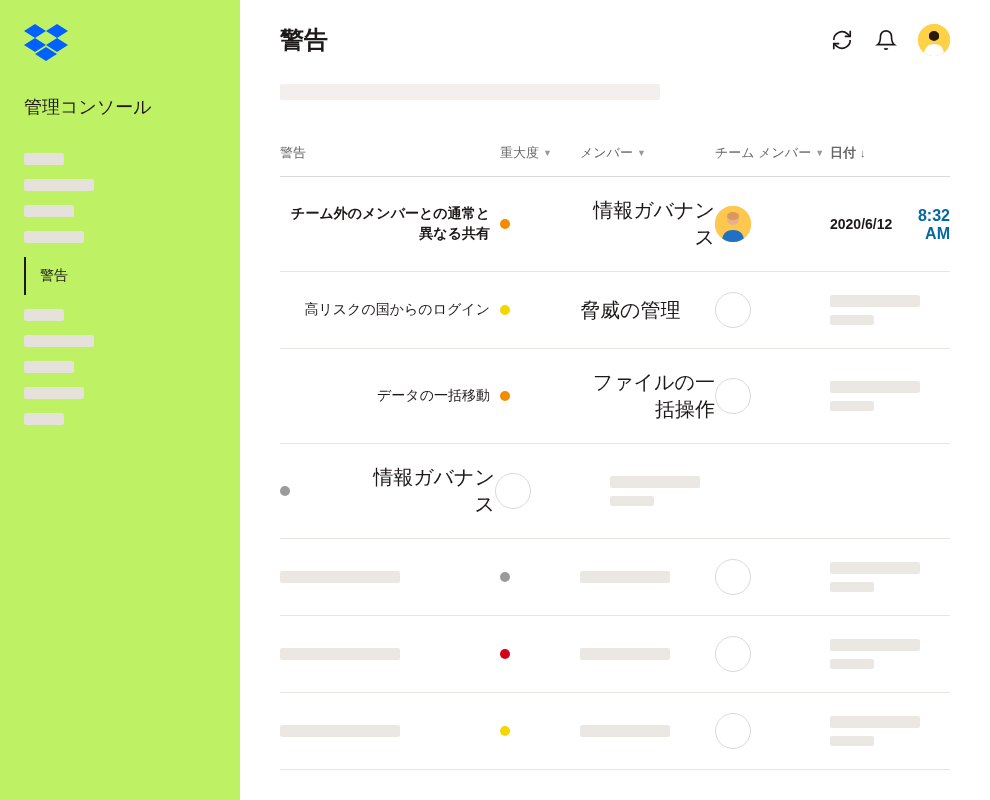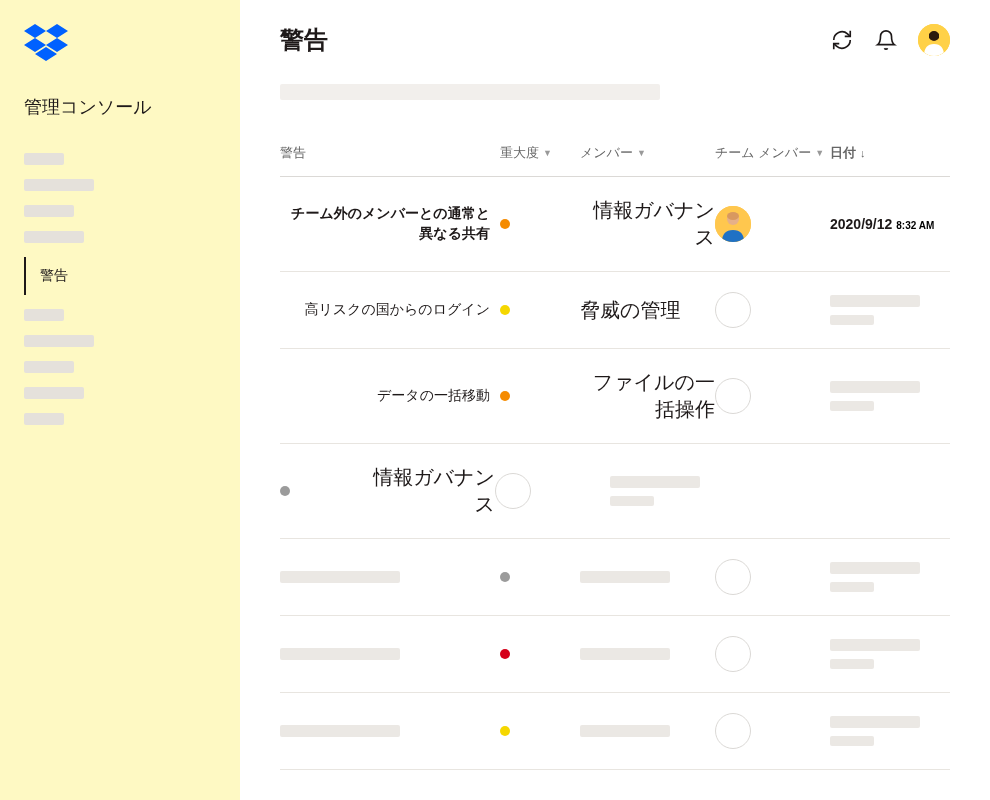--- a/index.html
+++ b/index.html
@@ -1,18 +1,18 @@
 <!DOCTYPE html>
 <html><head>
   <meta charset="utf-8">
   <style>
     * { margin: 0; padding: 0; box-sizing: border-box; }
     body { font-family: -apple-system, BlinkMacSystemFont, "Segoe UI", "Hiragino Sans", "Yu Gothic", sans-serif; font-size: 14px; color: #1e1919; background: #fff; width: 990px; height: 800px; overflow: hidden; }
     .app { display: flex; height: 100%; }
-    .sidebar { width: 240px; background: #fef9c3; padding: 24px 0; flex-shrink: 0; }
+    .sidebar { width: 240px; background: #bef264; padding: 24px 0; flex-shrink: 0; }
     .logo { padding: 0 24px 20px; }
     .logo svg { width: 44px; height: 40px; }
     .sidebar-title { padding: 8px 24px 20px; font-size: 18px; font-weight: 500; }
     .sidebar-placeholder { height: 12px; margin: 14px 24px; background: #e5e1db; border-radius: 2px; }
     .sp-w1 { width: 40px; } .sp-w2 { width: 70px; } .sp-w3 { width: 50px; } .sp-w4 { width: 60px; }
     .sidebar-section { padding: 12px 24px; display: flex; align-items: center; justify-content: space-between; cursor: pointer; color: #666; font-size: 16px; }
     .chevron { color: #999; }
     .sidebar-subitem { padding: 10px 24px 10px 40px; font-size: 14px; cursor: pointer; color: #666; position: relative; }
     .sidebar-subitem.active { color: #1e1919; border-left: 2px solid #1e1919; margin-left: 24px; padding-left: 14px; }
     .main { flex: 1; padding: 24px 40px; overflow-y: auto; }
@@ -38,21 +38,21 @@
     .alert-title.bold { font-weight: 700; }
     .sev-dot { width: 10px; height: 10px; border-radius: 50%; }
     .sev-orange { background: #f58b00; }
     .sev-yellow { background: #f5d700; }
     .sev-gray   { background: #9b9b9b; }
     .sev-red    { background: #d5001a; }
     .category-text { font-size: 20px; }
     .member-avatar { width: 36px; height: 36px; border-radius: 50%; background: #ffc74e; display: flex; align-items: center; justify-content: center; overflow: hidden; }
     .member-avatar.empty { background: #fff; border: 1px solid #dbd9d6; }
     .date-text { font-size: 14px; }
-    .time-text { font-size: 10px; color: #000000; margin-top: 2px; }
+    .time-text { font-size: 16px; color: #0369a1; margin-top: 2px; }
     .placeholder { background: #ebe8e4; border-radius: 2px; }
     .ph-title { width: 120px; height: 12px; }
     .ph-cat { width: 90px; height: 12px; }
     .ph-date-block { display: flex; flex-direction: column; gap: 8px;}
     .ph-date1 { width: 90px; height: 12px; }
     .ph-date2 { width: 44px; height: 10px; }
   </style>
 </head>
 <body>
 
@@ -149,21 +149,21 @@
               <div class="member-avatar">
                 <svg viewBox="0 0 36 36">
                   <rect width="36" height="36" fill="#ffc74e"></rect>
                   <circle cx="18" cy="13" r="6" fill="#e6b088"></circle>
                   <path d="M7 36 Q7 24 18 24 Q29 24 29 36 Z" fill="#1f71c4"></path>
                   <ellipse cx="18" cy="10" rx="6" ry="4" fill="#d89860"></ellipse>
                 </svg>
               </div>
             </div>
             <div class="col-date">
-              <div class="date-text">2020/9/12</div>
+              <div class="date-text">2020/6/12</div>
               <div class="time-text">8:32 AM</div>
             </div>
           </div>
           <div class="table-row">
             <div class="col-alert">
               <div class="alert-title">高リスクの国からのログイン</div>
             </div>
             <div class="col-sev">
               <div class="sev-dot sev-yellow"></div>
             </div>

